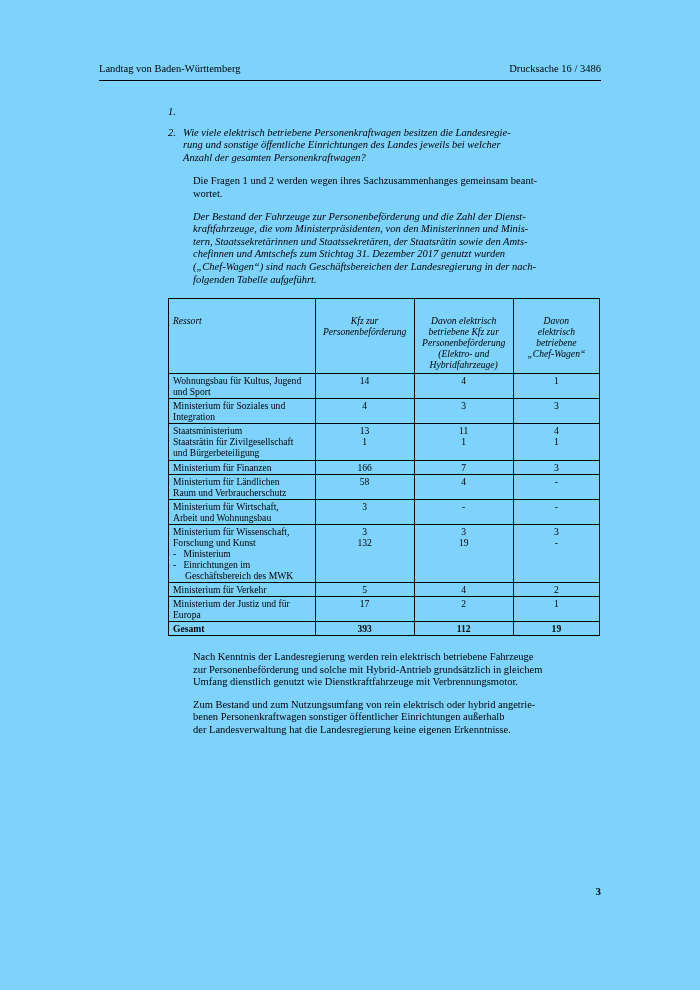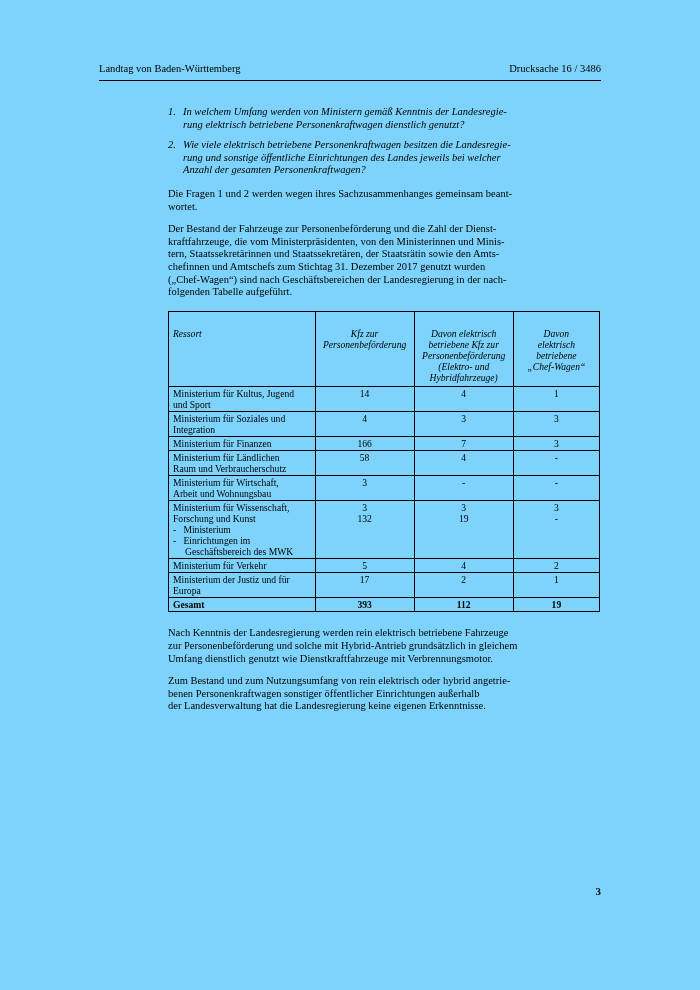--- a/index.html
+++ b/index.html
@@ -24,21 +24,21 @@
 
   .content {
     position:absolute; left:168px; right:100px; top:106px;
     font-size:10.5px; line-height:1.2;
   }
 
   .question { display:flex; font-style:italic; margin-bottom:8px; }
   .q-num { width:15px; flex:none; }
   .q-text { white-space:pre-line; }
 
-  .para { white-space:pre-line; margin-bottom:10px; }
+  .para { white-space:pre-line; margin-bottom:10px;margin-left:25px; }
 
   table.fleet {
     width:100%; border-collapse:collapse;
     margin-top:12px; margin-bottom:15px;
     font-size:9.6px; line-height:1.15;
   }
   table.fleet th, table.fleet td {
     border:1px solid #000;
     padding:1px 4px;
     vertical-align:top;
@@ -66,34 +66,32 @@
   <div class="doc-header">
     <span>Landtag von Baden-Württemberg</span>
     <span>Drucksache 16 / 3486</span>
   </div>
   <div class="doc-rule"></div>
 
   <div class="content">
 
     <div class="question">
       <span class="q-num">1.</span>
-      <span class="q-text">In welchem Umfang werden von Ministern gemäß Kenntnis der Landesregie-
-rung elektrisch betriebene Personenkraftwagen dienstlich genutzt?</span>
     </div>
 
     <div class="question" style="margin-bottom:11px;">
       <span class="q-num">2.</span>
       <span class="q-text">Wie viele elektrisch betriebene Personenkraftwagen besitzen die Landesregie-
 rung und sonstige öffentliche Einrichtungen des Landes jeweils bei welcher
 Anzahl der gesamten Personenkraftwagen?</span>
     </div>
 
     <div class="para">Die Fragen 1 und 2 werden wegen ihres Sachzusammenhanges gemeinsam beant-
 wortet.</div>
-    <div class="para" style="margin-bottom:0;">Der Bestand der Fahrzeuge zur Personenbeförderung und die Zahl der Dienst-
+    <div class="para" style="margin-bottom:0;font-style:italic;">Der Bestand der Fahrzeuge zur Personenbeförderung und die Zahl der Dienst-
 kraftfahrzeuge, die vom Ministerpräsidenten, von den Ministerinnen und Minis-
 tern, Staatssekretärinnen und Staatssekretären, der Staatsrätin sowie den Amts-
 chefinnen und Amtschefs zum Stichtag 31. Dezember 2017 genutzt wurden
 („Chef-Wagen“) sind nach Geschäftsbereichen der Landesregierung in der nach-
 folgenden Tabelle aufgeführt.</div>
 
     <table class="fleet">
       <colgroup>
         <col style="width:34%">
           <col style="width:23%">
@@ -111,32 +109,43 @@
 (Elektro- und
 Hybridfahrzeuge)</th>
           <th>Davon
 elektrisch
 betriebene
 „Chef-Wagen“</th>
         </tr>
       </thead>
       <tbody>
         <tr>
-          <td class="ressort">Ministerium für Kultus, Jugend
+          <td class="ressort">Wohnungsbau für Kultus, Jugend
 und Sport</td>
           <td class="num">14</td>
           <td class="num">4</td>
           <td class="num">1</td>
         </tr>
         <tr>
           <td class="ressort">Ministerium für Soziales und
 Integration</td>
           <td class="num">4</td>
           <td class="num">3</td>
           <td class="num">3</td>
+        </tr>
+        <tr>
+          <td class="ressort">Staatsministerium
+Staatsrätin für Zivilgesellschaft
+und Bürgerbeteiligung</td>
+          <td class="num">13
+1</td>
+          <td class="num">11
+1</td>
+          <td class="num">4
+1</td>
         </tr>
         <tr>
           <td class="ressort">Ministerium für Finanzen</td>
           <td class="num">166</td>
           <td class="num">7</td>
           <td class="num">3</td>
         </tr>
         <tr>
           <td class="ressort">Ministerium für Ländlichen
 Raum und Verbraucherschutz</td>

